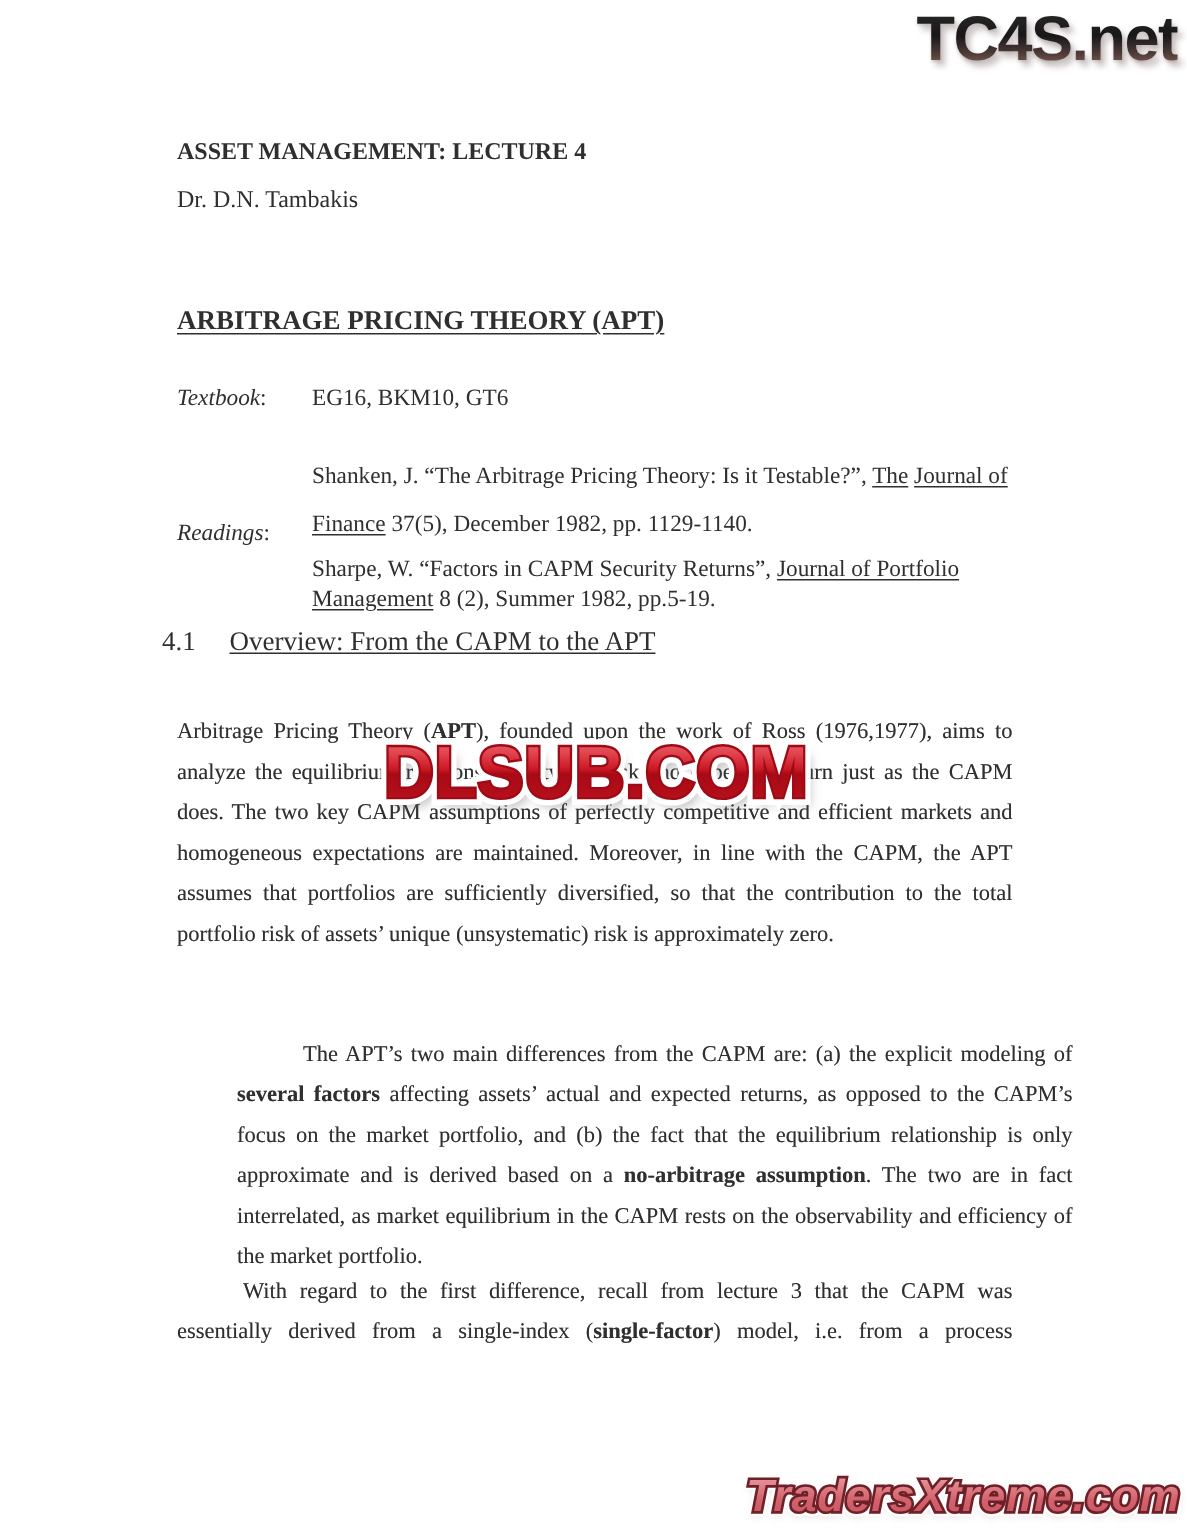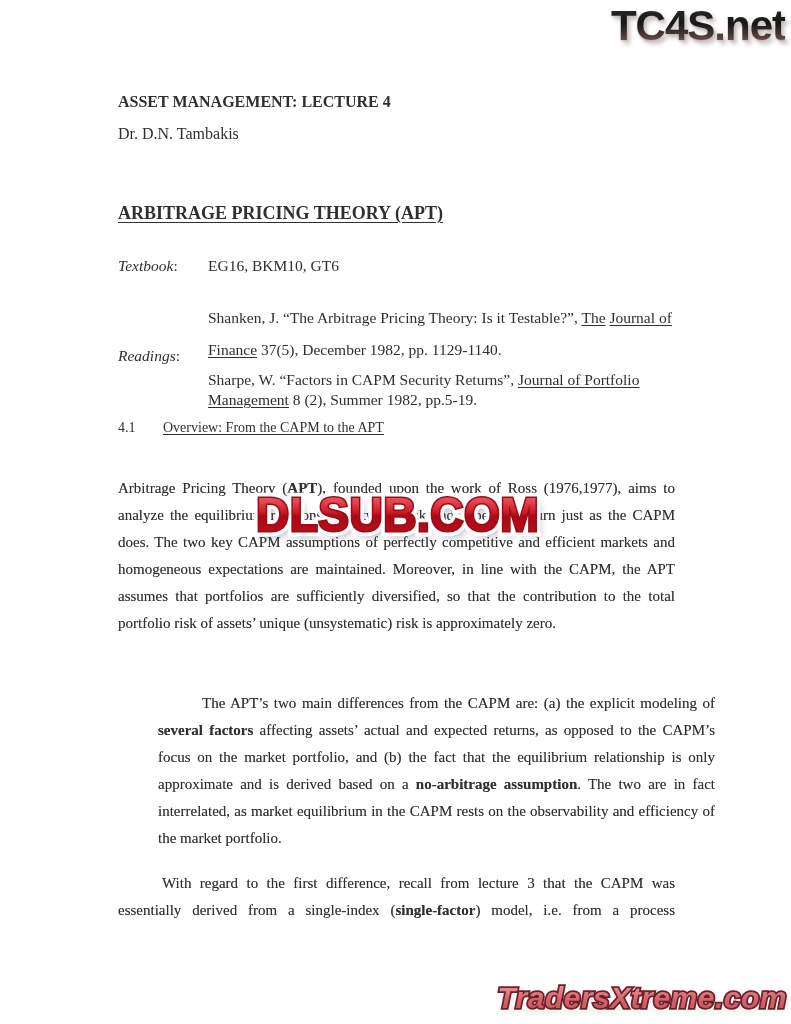--- a/index.html
+++ b/index.html
@@ -27,33 +27,33 @@
   }
 
   .refs { top:256px; left:118px; width:557px; font-size:15.5px; line-height:20px; }
   .ref-row { display:flex; align-items:center; }
   .ref-label { flex:0 0 90px; width:90px; }
   .ref-value { flex:1 1 auto; }
   .readings-row { margin-top:26px; }
   .reading-shanken { line-height:32px; }
   .reading-sharpe  { line-height:20px; margin-top:4px; }
 
-  .section-line { top:418px; left:118px; font-size:14px; line-height:19px; }
+  .section-line { top:418px; left:108px; font-size:18px; line-height:19px; }
   .section-num { display:inline-block; width:45px; }
   .section-title { text-decoration:underline; text-underline-offset:2px; }
 
   .para {
     left:118px; width:557px;
     font-size:15px; line-height:27px;
     text-align:justify;
     text-shadow:0 0 0.4px rgba(47,47,47,0.45);
   }
   .para-1 { top:475px; }
   .para-2 { top:690px; text-indent:44px;margin-left:40px; }
-  .para-3 { top:870px; text-indent:44px; text-align-last:justify; }
+  .para-3 { top:848px; text-indent:44px; text-align-last:justify; }
 
   
   .wm {
     position:absolute;
     font-family:"Liberation Sans", sans-serif;
     font-weight:bold;
     white-space:nowrap;
     display:grid;
     pointer-events:none;
   }

